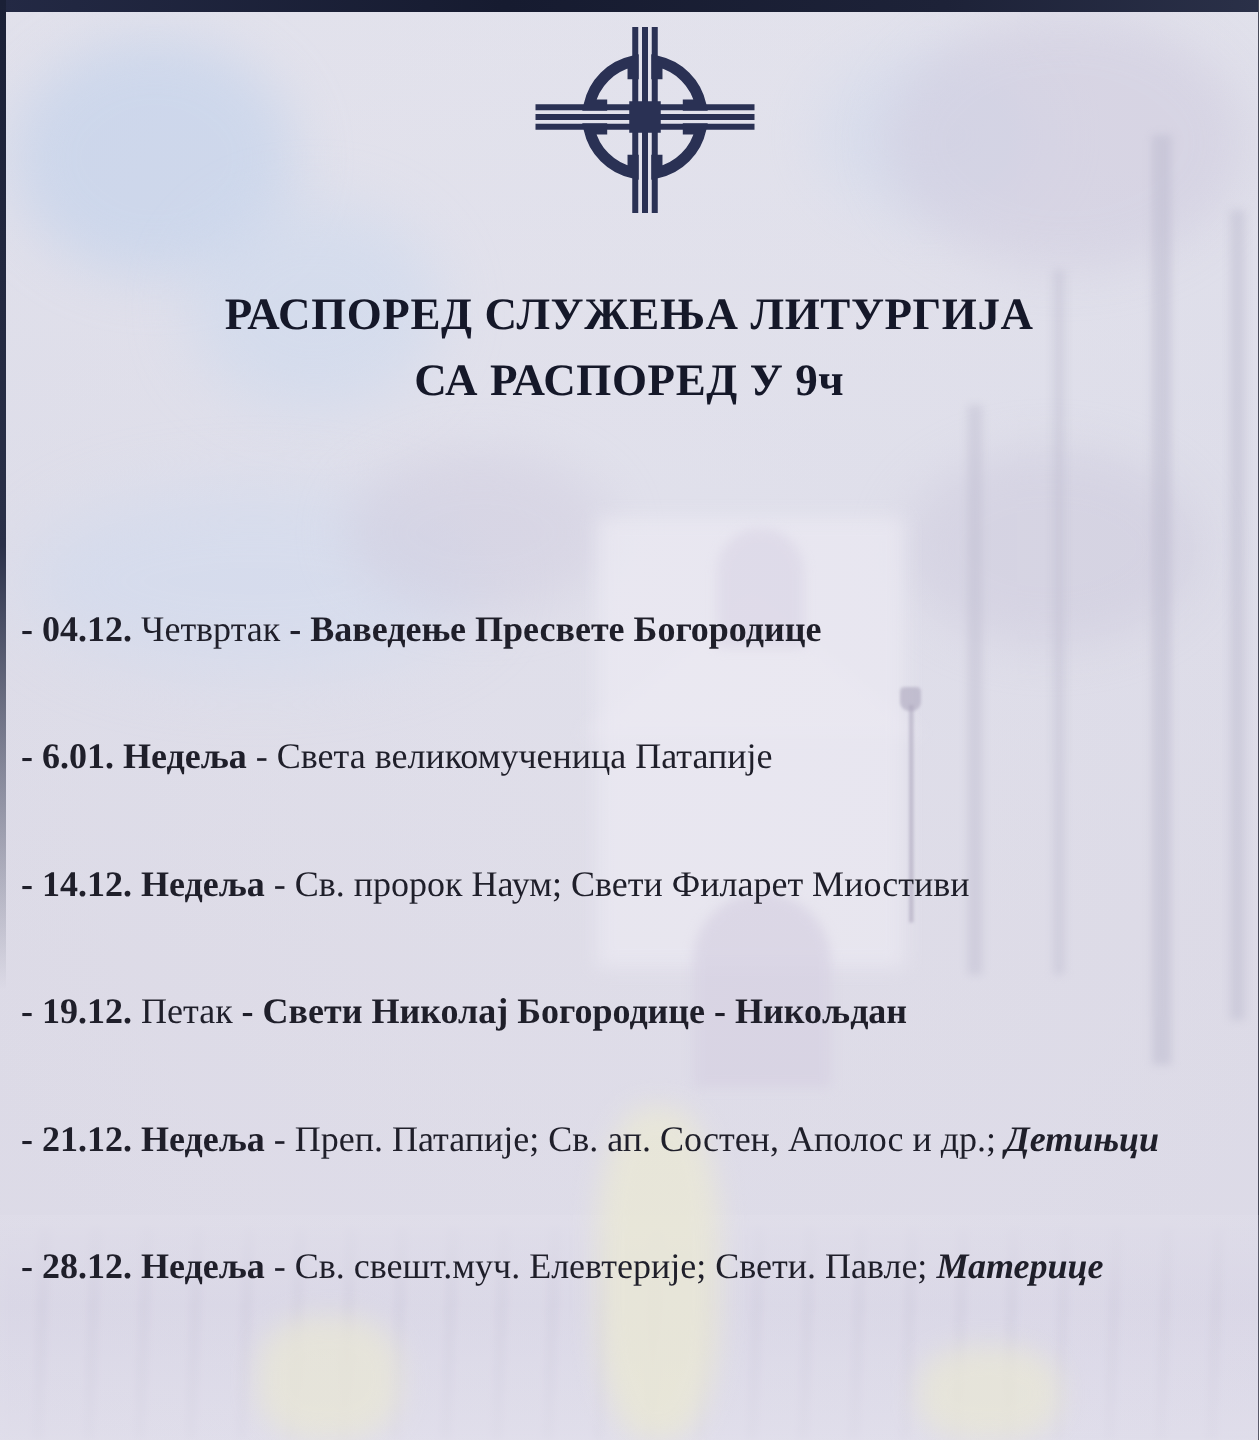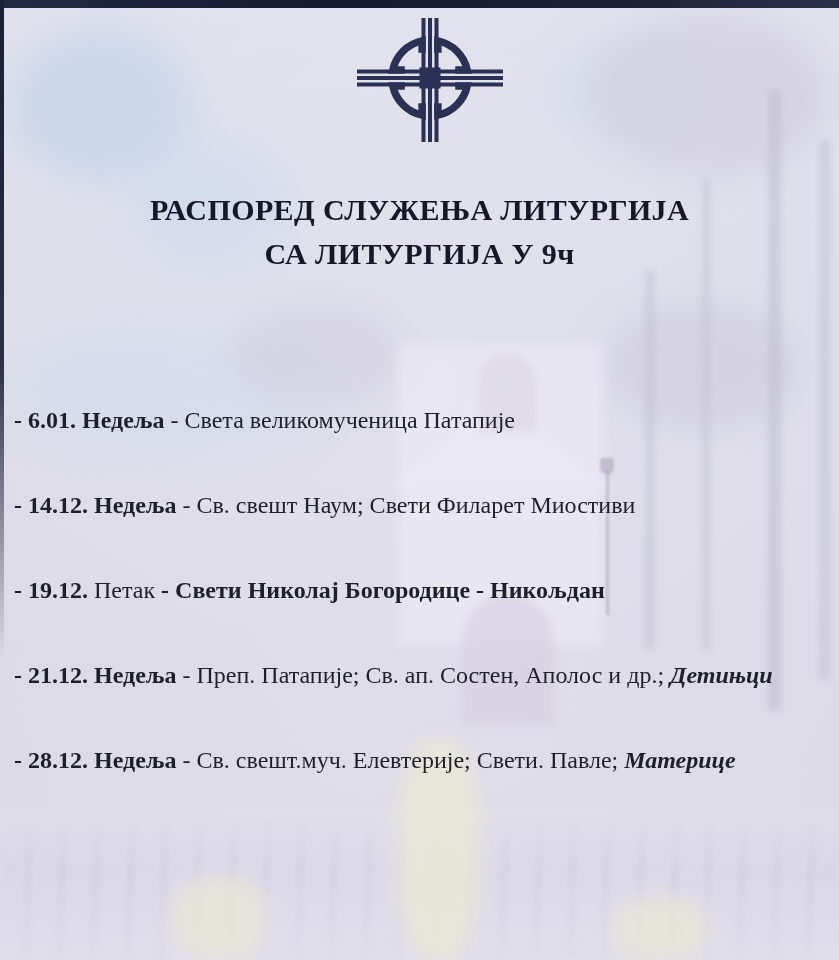--- a/index.html
+++ b/index.html
@@ -111,24 +111,25 @@
     <g stroke="#2a3154" stroke-width="7.5" fill="none" stroke-linecap="butt">
       <path id="arcq" d="M 82.9 37.8 L 82.9 25.8 A 38 38 0 0 1 112.2 55.1 L 100.2 55.1"></path>
       <use href="#arcq" transform="translate(150,0) scale(-1,1)"></use>
       <use href="#arcq" transform="translate(0,126) scale(1,-1)"></use>
       <use href="#arcq" transform="translate(150,126) scale(-1,-1)"></use>
     </g>
   </svg>
 
   <div id="title-block">
     <div>РАСПОРЕД СЛУЖЕЊА ЛИТУРГИЈА</div>
-    <div>СА ЛИТУРГИЈА У 9ч</div>
+    <div>СА РАСПОРЕД У 9ч</div>
   </div>
 
   <div id="schedule">
+      <div class="item"><span class="seg-bold">- 04.12.</span><span class="seg-regular"> Четвртак </span><span class="seg-bold">- Ваведење Пресвете Богородице</span></div>
       <div class="item"><span class="seg-bold">- 6.01. Недеља</span><span class="seg-regular"> - Света великомученица Патапије</span></div>
-      <div class="item"><span class="seg-bold">- 14.12. Недеља</span><span class="seg-regular"> - Св. свешт Наум; Свети Филарет Миостиви</span></div>
+      <div class="item"><span class="seg-bold">- 14.12. Недеља</span><span class="seg-regular"> - Св. пророк Наум; Свети Филарет Миостиви</span></div>
       <div class="item"><span class="seg-bold">- 19.12.</span><span class="seg-regular"> Петак </span><span class="seg-bold">- Свети Николај Богородице - Никољдан</span></div>
       <div class="item"><span class="seg-bold">- 21.12. Недеља</span><span class="seg-regular"> - Преп. Патапије; Св. ап. Состен, Аполос и др.; </span><span class="seg-italic">Детињци</span></div>
       <div class="item"><span class="seg-bold">- 28.12. Недеља</span><span class="seg-regular"> - Св. свешт.муч. Елевтерије; Свети. Павле; </span><span class="seg-italic">Материце</span></div>
     </div>
 
 </div>
 
 </body></html>

